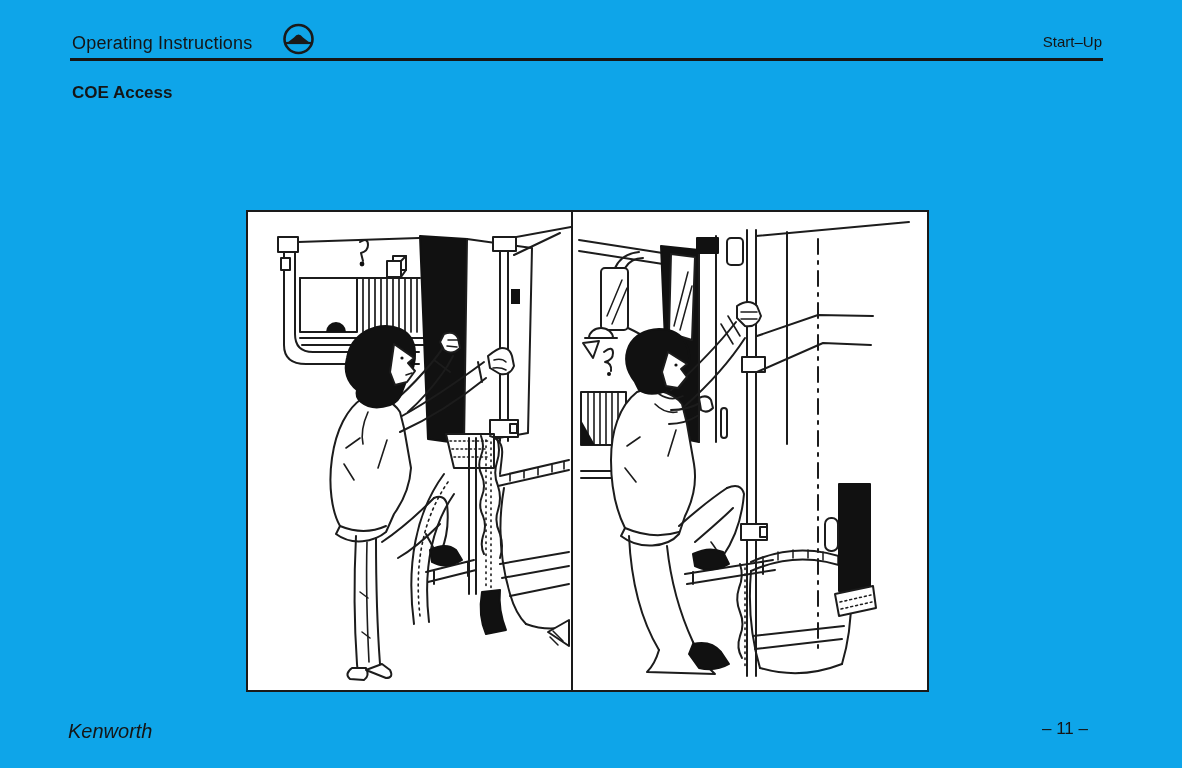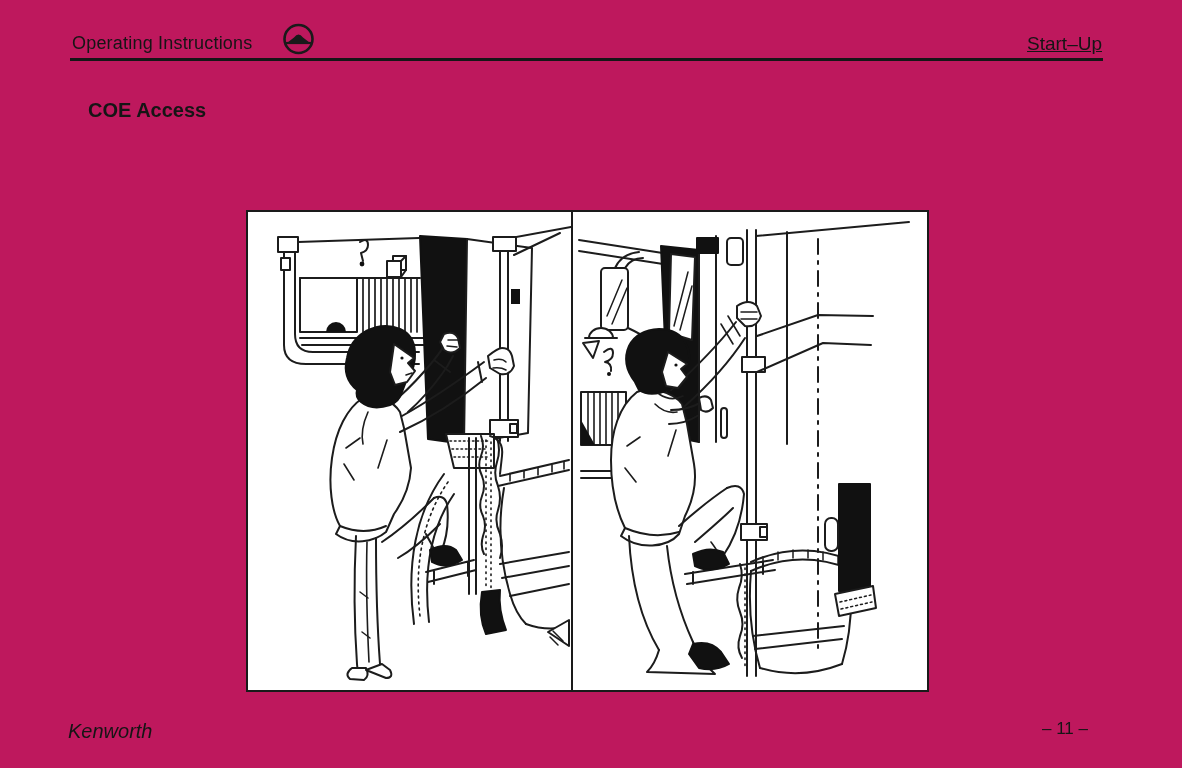--- a/index.html
+++ b/index.html
@@ -1,23 +1,23 @@
 <!DOCTYPE html>
 <html><head>
 <meta charset="utf-8">
 <style>
   html,body{margin:0;padding:0;}
   body{width:1182px;height:768px;background:#ffffff;overflow:hidden;
        font-family:"Liberation Sans", sans-serif;color:#151515;}
-  .page{position:relative;width:1182px;height:768px;background:#be185d;}
+  .page{position:relative;width:1182px;height:768px;background:#0ea5e9;}
   .hdr-left{position:absolute;left:72px;top:33px;font-size:18px;letter-spacing:.2px;}
-  .hdr-right{position:absolute;top:33px;right:80px;font-size:19px;text-decoration:underline;}
+  .hdr-right{position:absolute;top:33px;right:80px;font-size:15px;}
   .logo{position:absolute;left:282px;top:22px;}
   .rule{position:absolute;left:70px;top:58px;width:1033px;height:3px;background:#161616;}
-  .heading{position:absolute;left:72px;top:83px;font-size:20px;font-weight:bold;margin:16px;}
+  .heading{position:absolute;left:72px;top:83px;font-size:17px;font-weight:bold;margin:0;}
   .bodytext{position:absolute;left:72px;top:127px;font-size:17px;line-height:28px;margin:0;}
   .figure-box{position:absolute;left:246px;top:210px;width:683px;height:482px;
               border:2.5px solid #1a1a1a;box-sizing:border-box;margin:0;display:flex;background:#fff;}
   .panel-left{width:323px;height:100%;border-right:2.5px solid #1a1a1a;box-sizing:content-box;}
   .panel-right{flex:1;height:100%;}
   .panel-left svg,.panel-right svg{display:block;}
   .ftr-brand{position:absolute;left:68px;top:720px;font-size:20px;font-style:italic;}
   .ftr-page{position:absolute;right:94px;top:719px;font-size:17px;}
 </style>
 </head>

